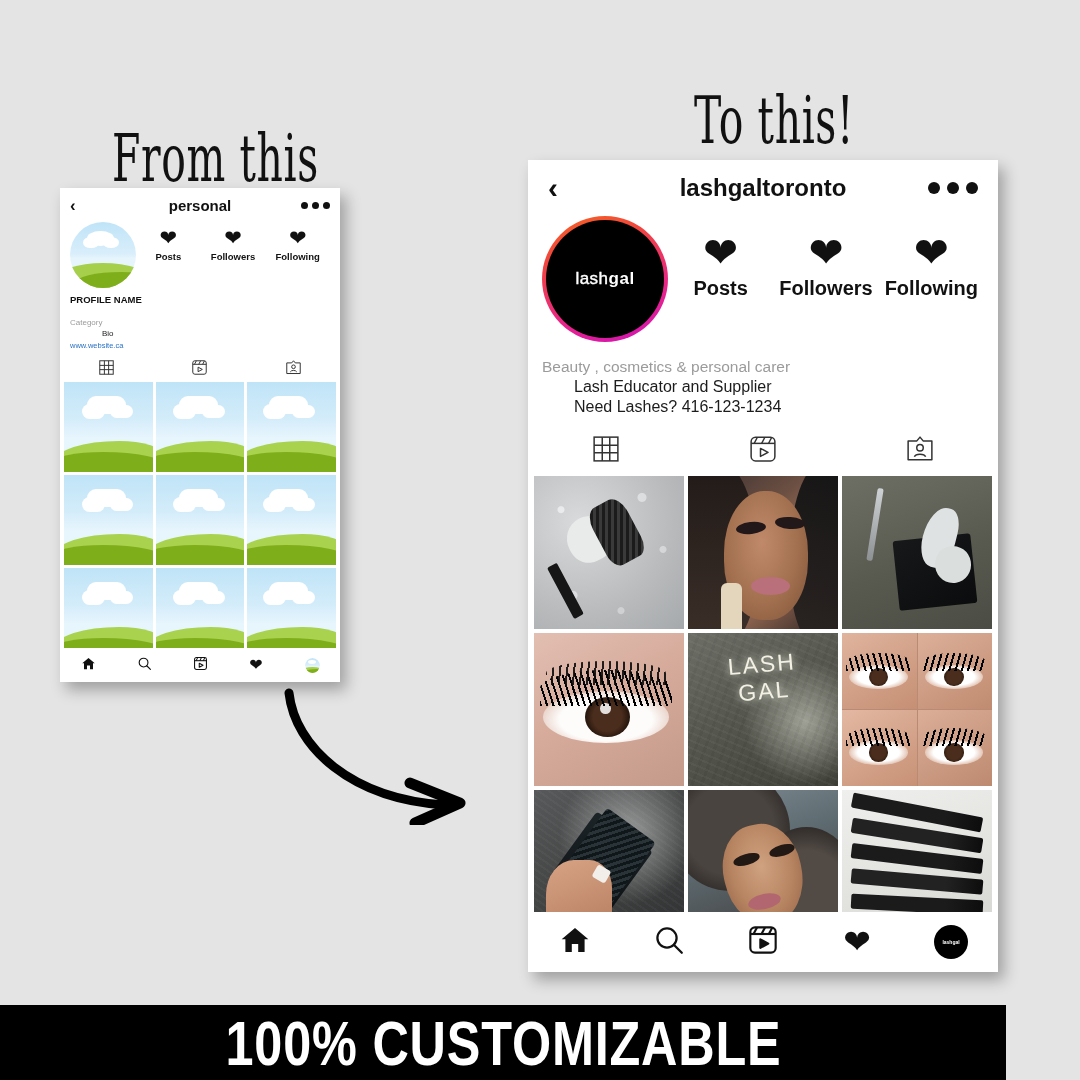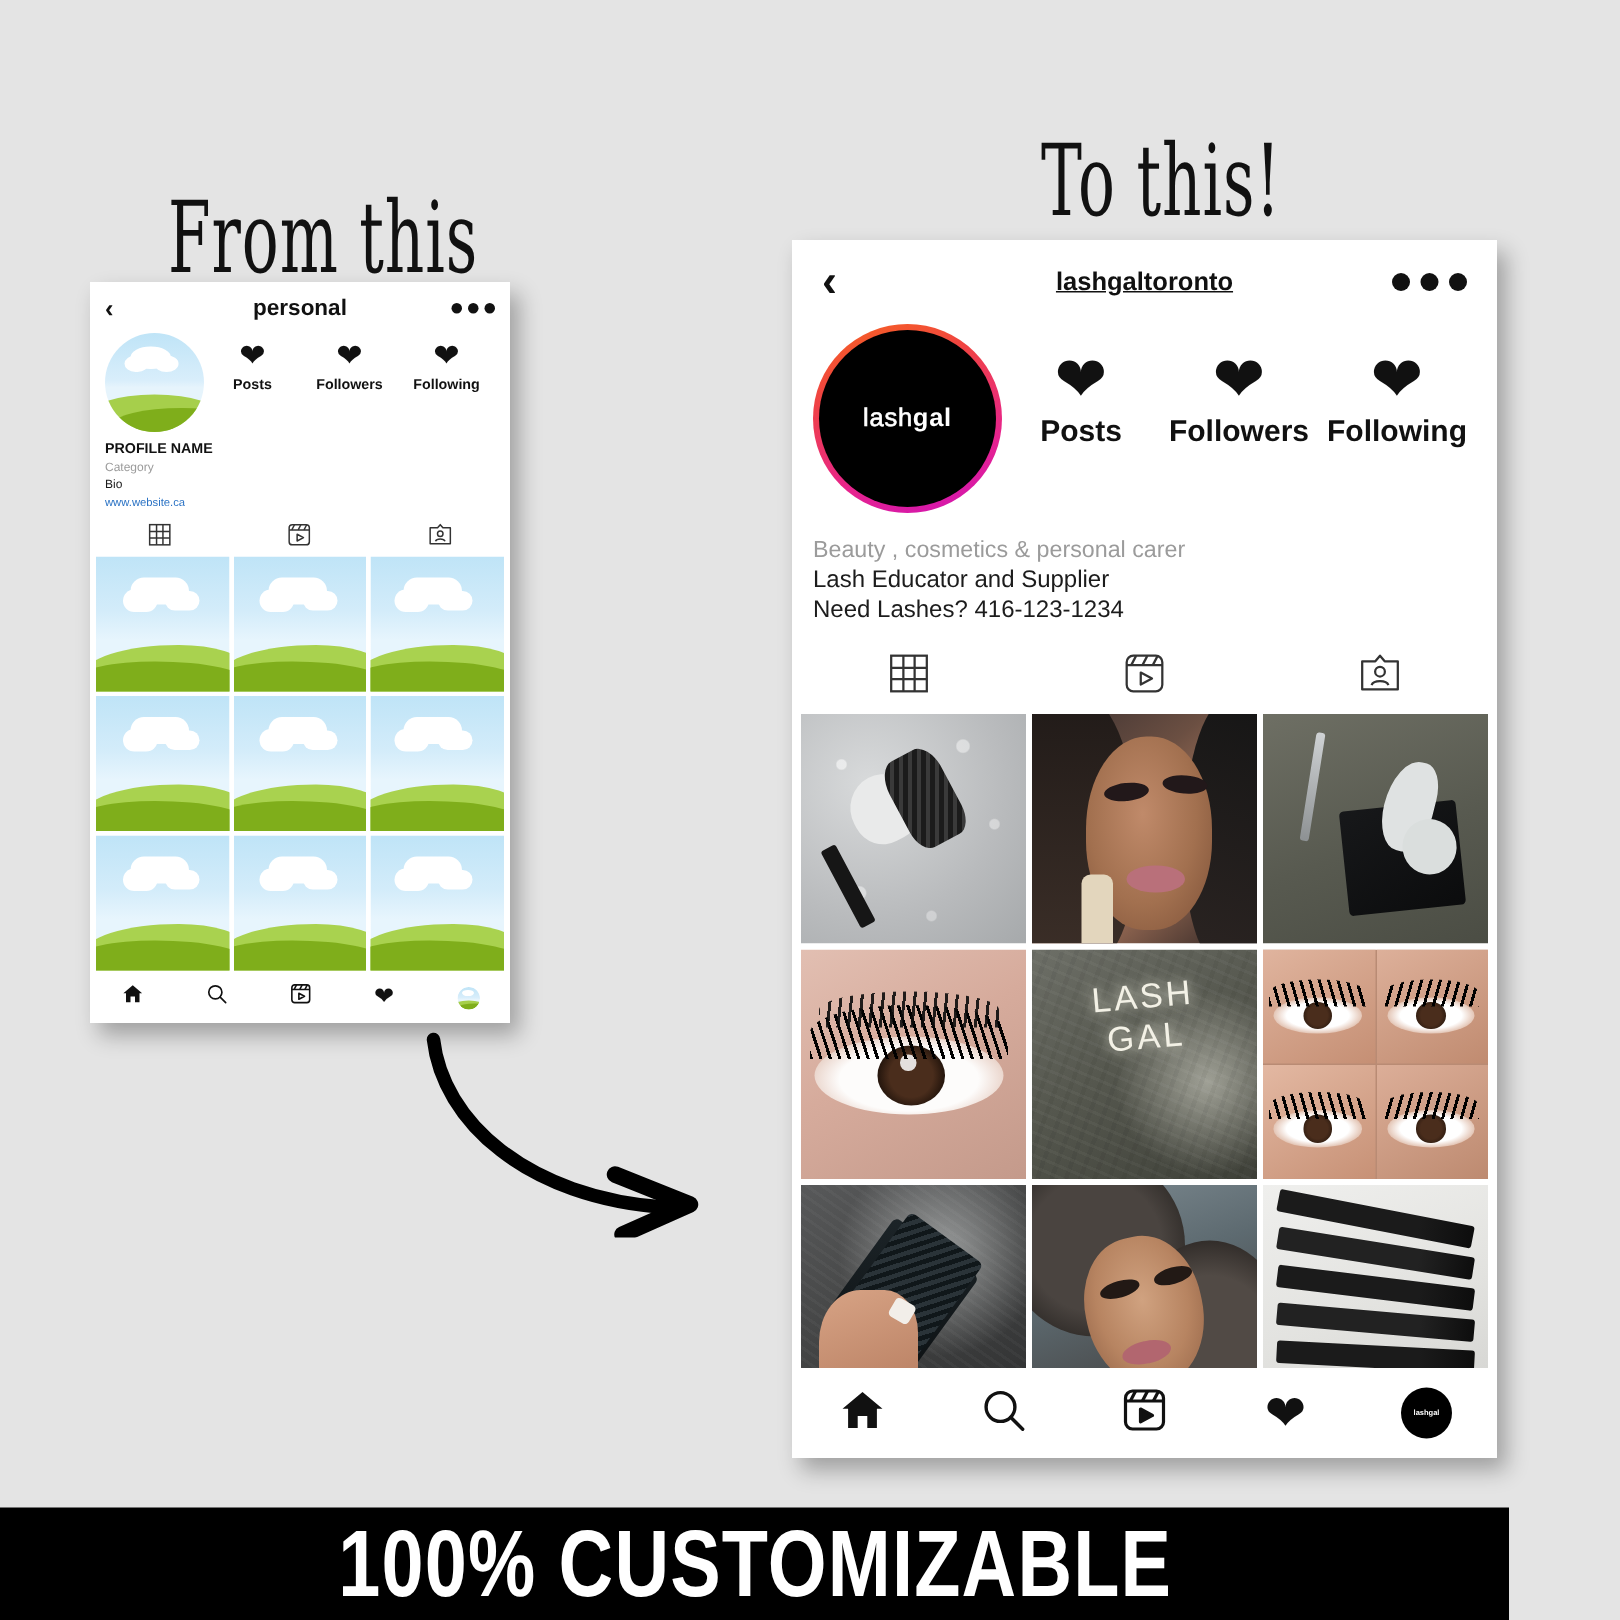--- a/index.html
+++ b/index.html
@@ -45,21 +45,21 @@
 
   .back-chevron { font-weight: 700; color: #111; line-height: 1; }
   #phone-before .back-chevron { font-size: 17px; }
   #phone-after  .back-chevron { font-size: 30px; }
 
   .handle {
     position: absolute; left: 0; right: 0; text-align: center;
     font-weight: 700; color: #111; pointer-events: none;
   }
   #phone-before .handle { font-size: 15px; }
-  #phone-after  .handle { font-size: 17px; text-decoration: underline; }
+  #phone-after  .handle { font-size: 24px; }
 
   .dots { margin-left: auto; display: flex; gap: 4px; z-index: 2; }
   .dots i { display: block; border-radius: 50%; background: #111; }
   #phone-before .dots i { width: 7px; height: 7px; }
   #phone-after  .dots { gap: 7px; }
   #phone-after  .dots i { width: 12px; height: 12px; }
 
   
   .profile-row { display: flex; align-items: flex-start; }
   #phone-before .profile-row { padding: 0 10px; gap: 0; }
@@ -110,23 +110,23 @@
   #phone-after  .stats { padding-top: 20px; }
 
   
   .bio { color: #111; }
   #phone-before .bio { padding: 6px 10px 0; }
   #phone-after  .bio { padding: 10px 14px 0; }
   .bio-name { font-weight: 700; }
   #phone-before .bio-name { font-size: 9.5px; }
   #phone-after  .bio-name { font-size: 20px; }
   .bio-category { color: #9b9b9b; }
-  #phone-before .bio-category { font-size: 8px; margin-top: 2px; }
+  #phone-before .bio-category { font-size: 8px; margin-top: 13px; }
   #phone-after  .bio-category { font-size: 15.5px; margin-top: 6px; }
-  .bio-line { color: #1c1c1c; }
+  .bio-line { color: #1c1c1c; margin-left: 32px; }
   #phone-before .bio-line { font-size: 8px; margin-top: 2px; }
   #phone-after  .bio-line { font-size: 16px; margin-top: 2px; }
   .bio-link { color: #2a72c4; }
   #phone-before .bio-link { font-size: 7.5px; margin-top: 3px; }
   #phone-after  .bio-link { font-size: 16px; margin-top: 5px; }
 
   
   .tabs { display: flex; }
   #phone-before .tabs { padding: 9px 0 6px; }
   #phone-after  .tabs { padding: 18px 0 12px; }

